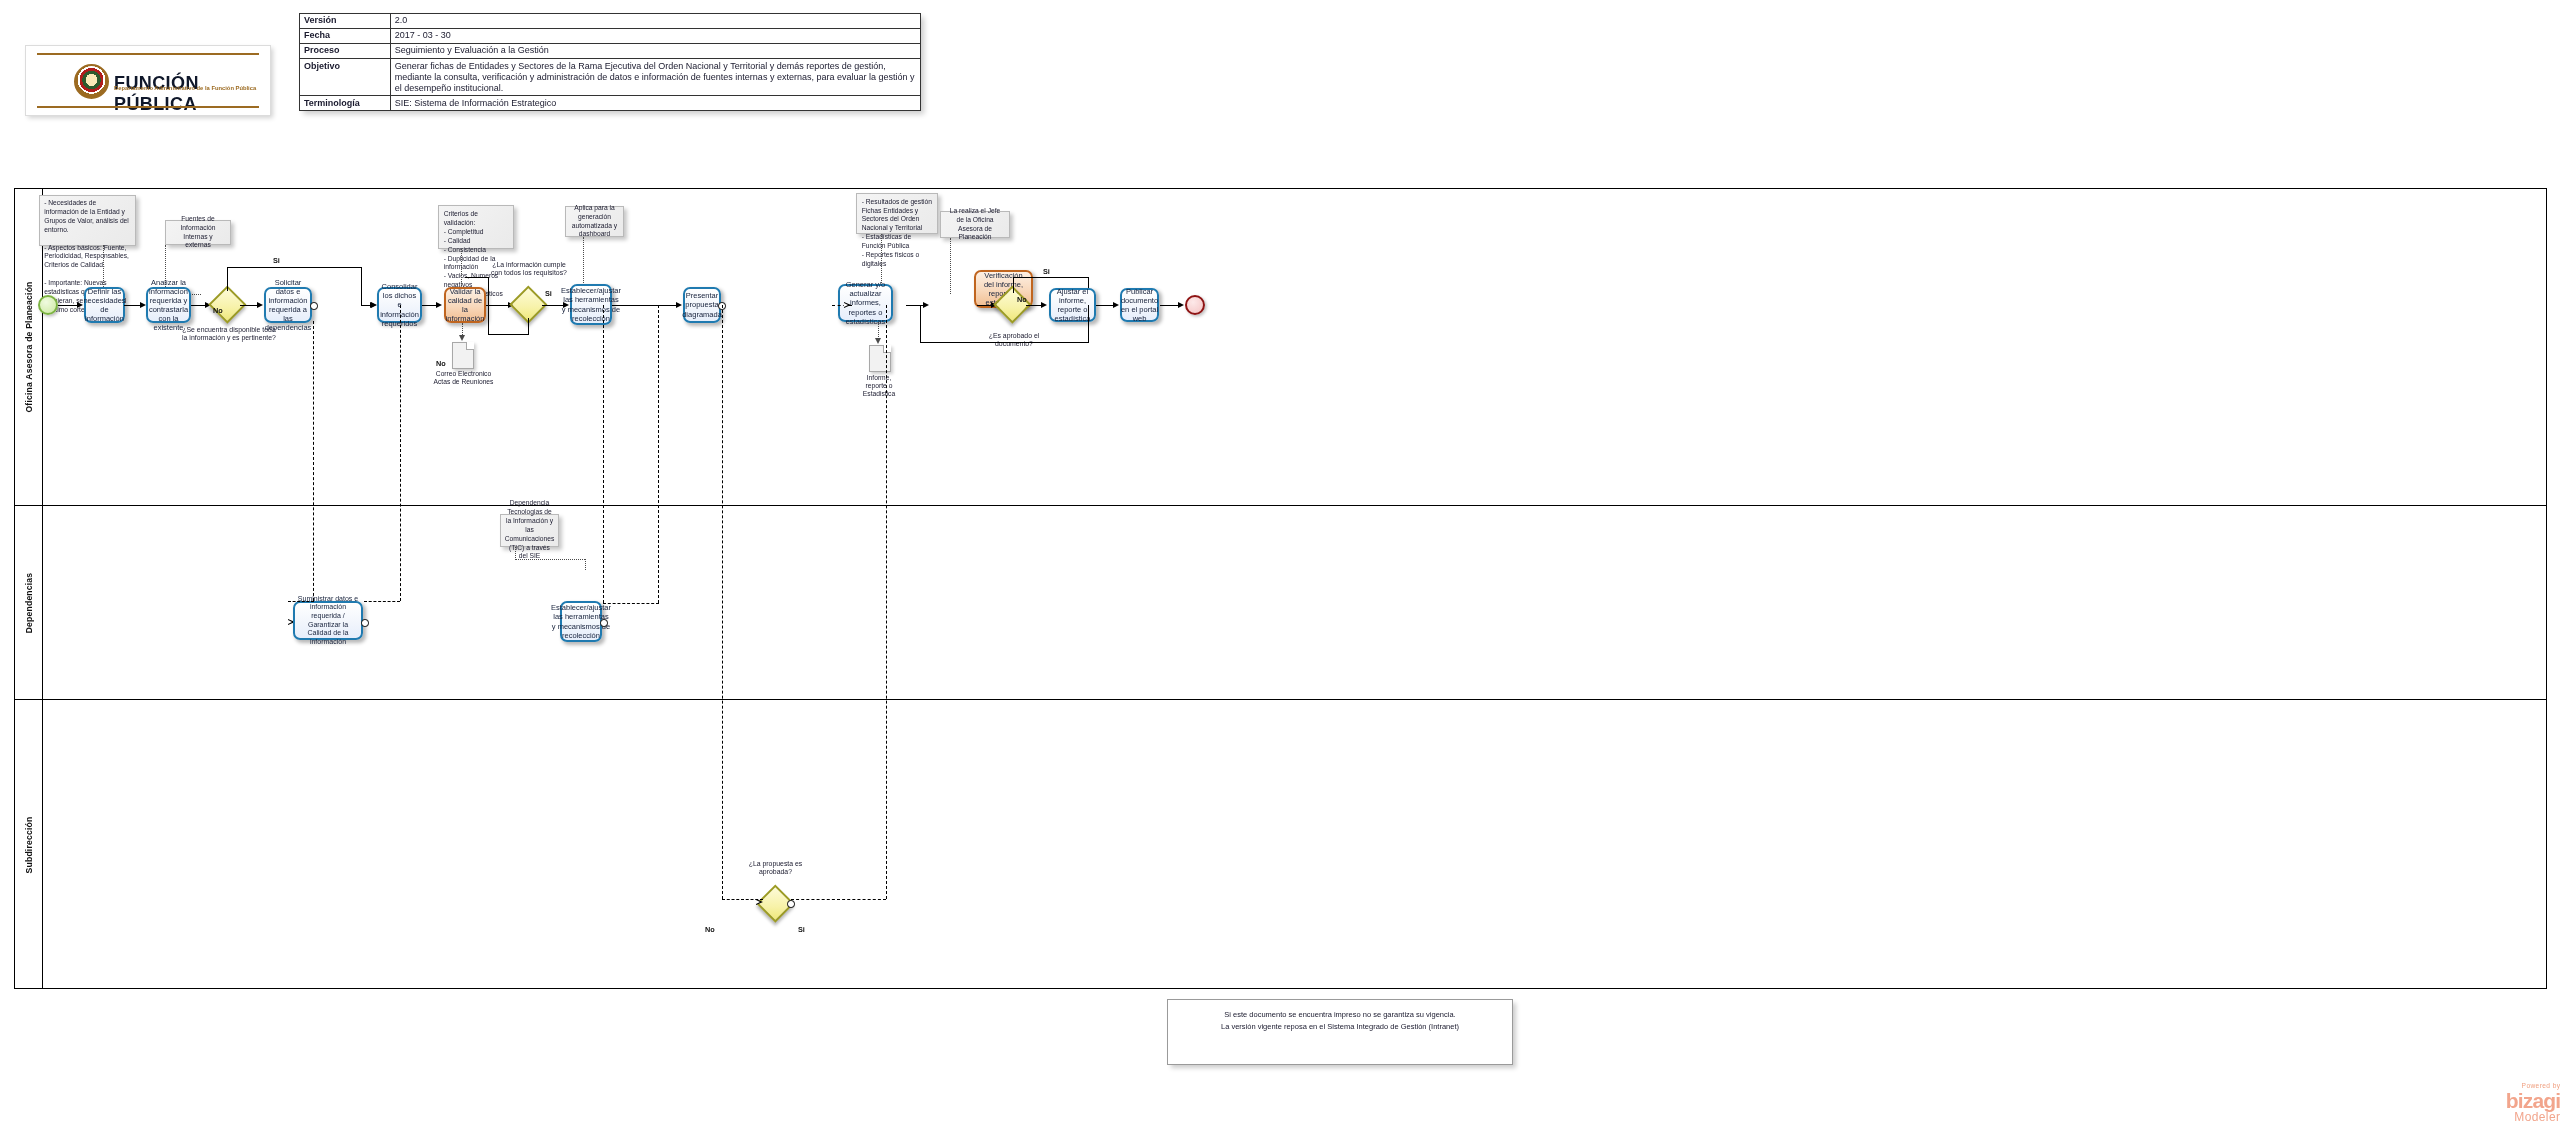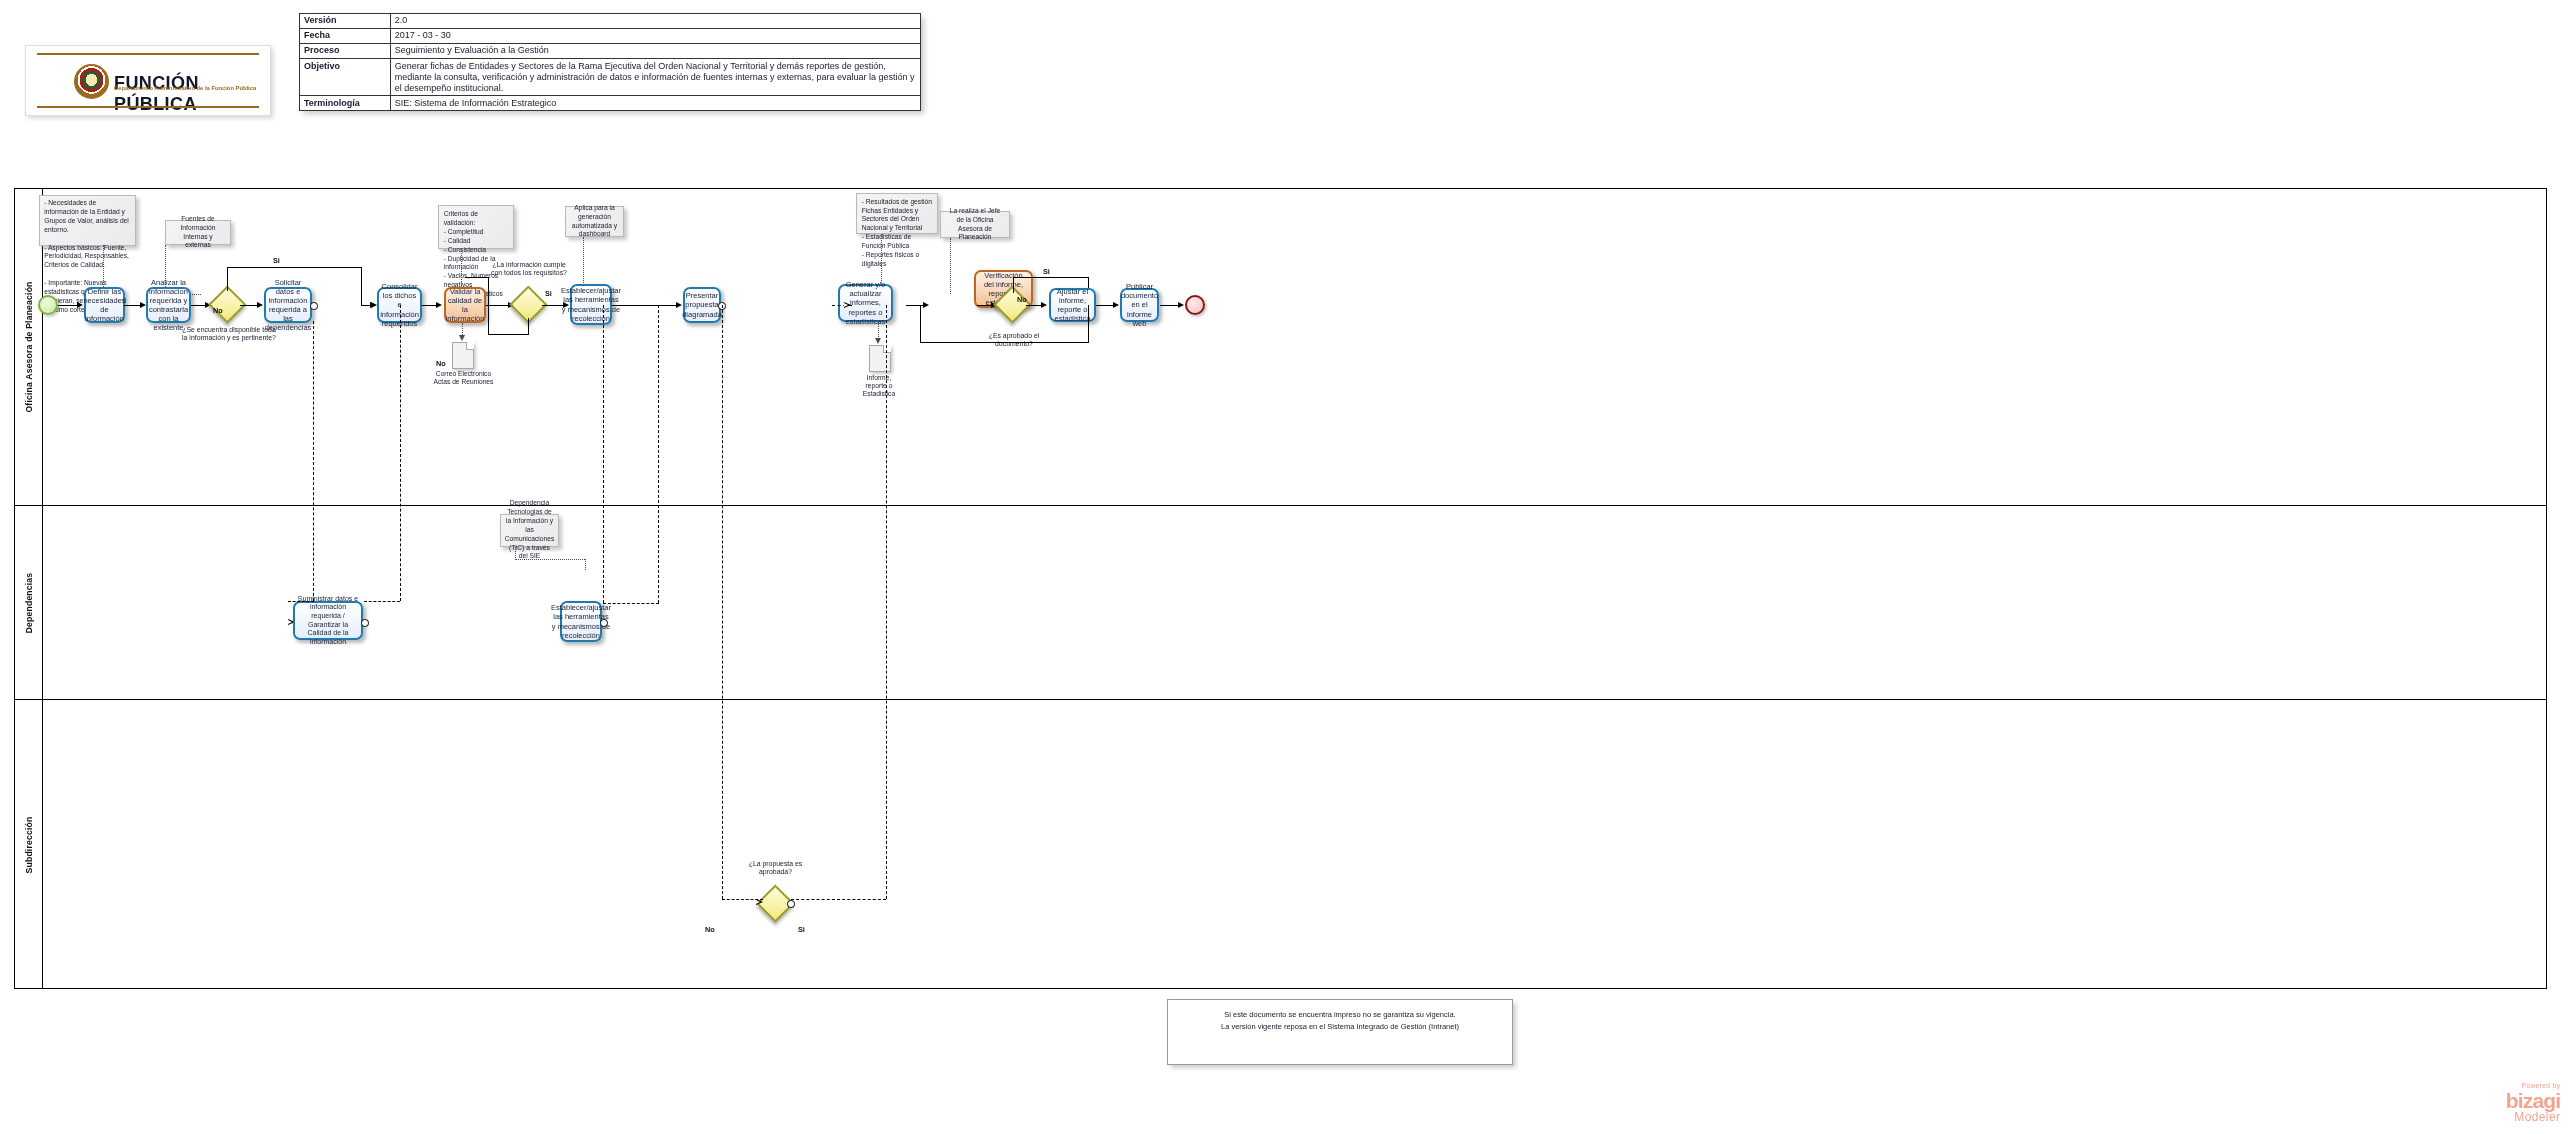--- a/index.html
+++ b/index.html
@@ -256,21 +256,21 @@
     <div class="ln h" style="left:1073px;top:116px;width:28px;"></div>
     <div class="arrow r" style="left:1098px;top:113px;"></div>
     <div class="flow-label" style="left:1028px;top:78px;">Si</div>
 
     <div class="task" style="left:1034px;top:99px;width:47px;height:34px;">Ajustar el informe, reporte o estadística</div>
 
     <div class="ln v" style="left:1073px;top:116px;height:38px;"></div>
     <div class="ln h" style="left:905px;top:153px;width:169px;"></div>
     <div class="ln v" style="left:905px;top:116px;height:38px;"></div>
 
-    <div class="task" style="left:1105px;top:99px;width:39px;height:34px;">Publicar documento en el informe web</div>
+    <div class="task" style="left:1105px;top:99px;width:39px;height:34px;">Publicar documento en el portal web</div>
     <div class="ln h" style="left:1145px;top:116px;width:21px;"></div>
     <div class="arrow r" style="left:1163px;top:113px;"></div>
     <div class="event end" style="left:1170px;top:106px;"></div>
   </div>
 
   <div class="lane" style="top:317px;height:194px;">
     <div class="lane-header">
       <div class="lane-title">Dependencias</div>
     </div>
 

